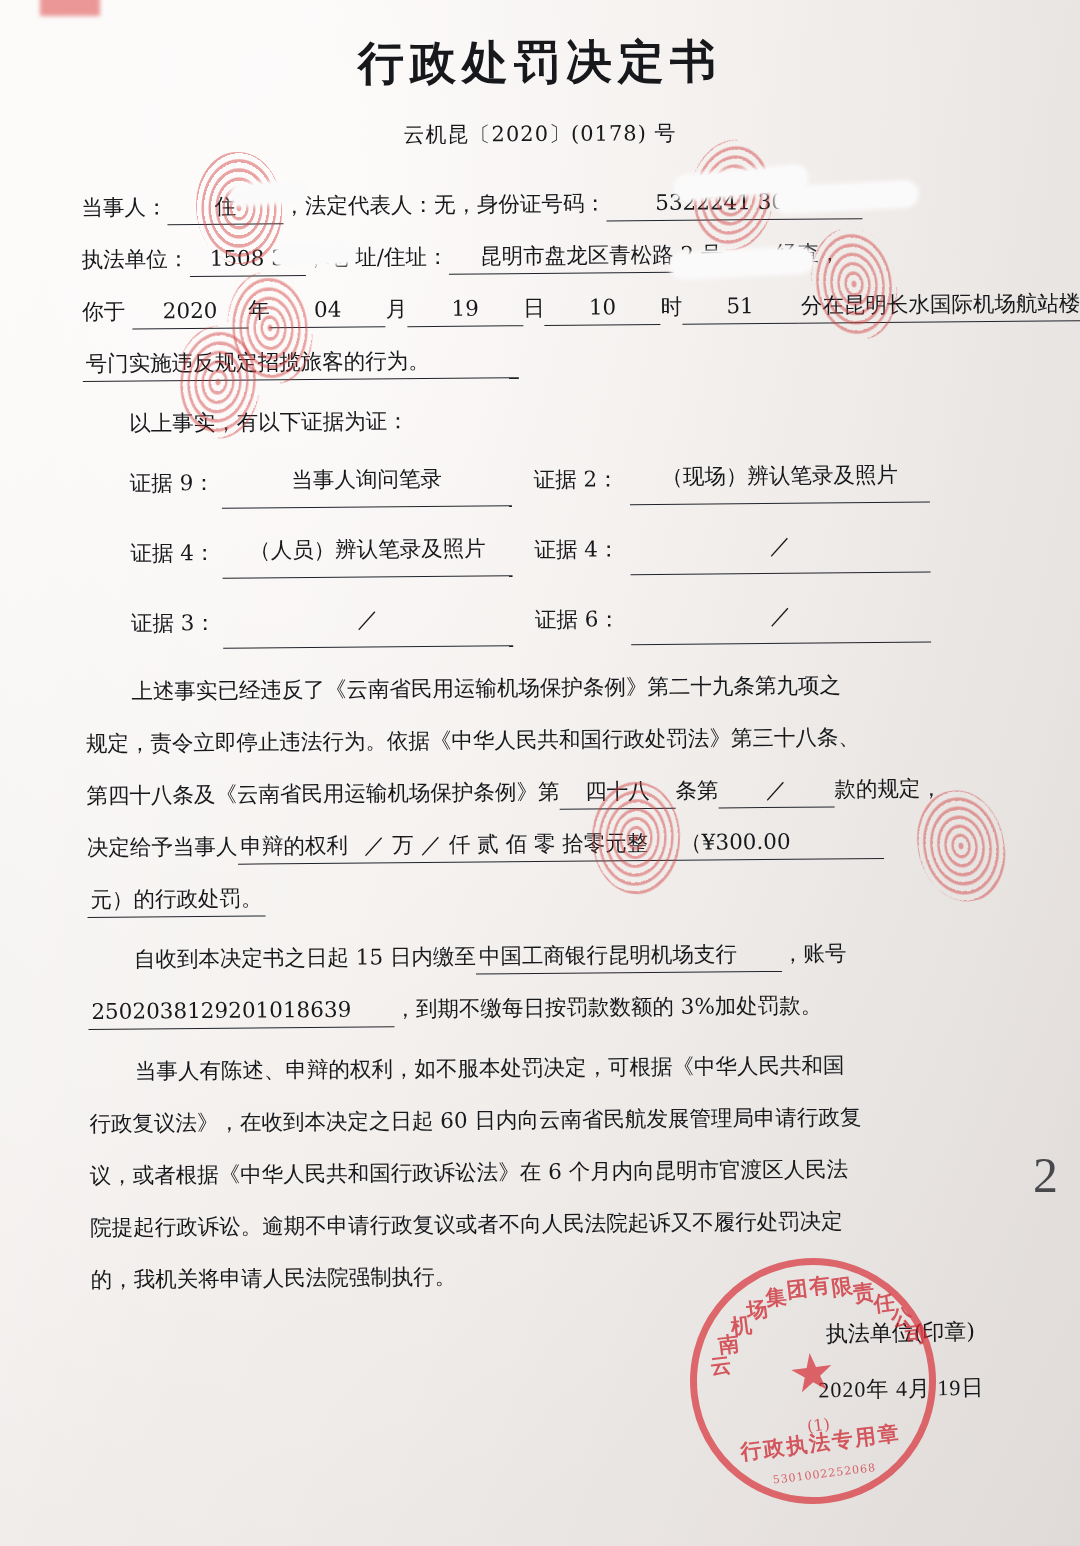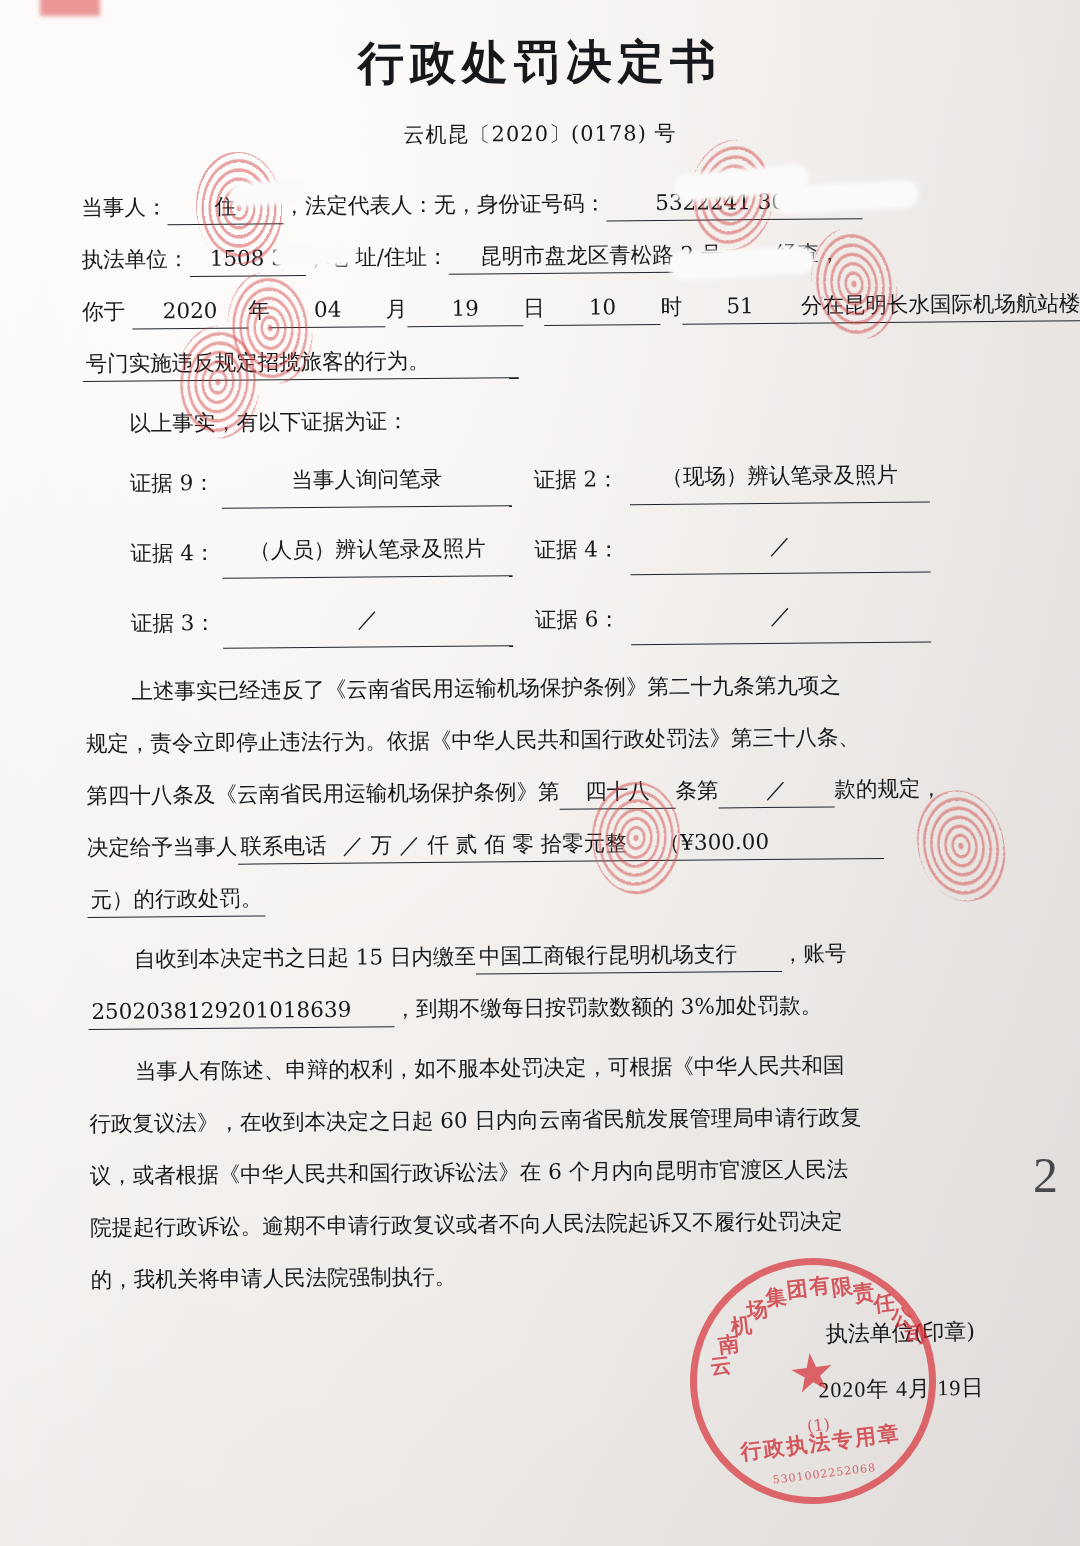--- a/index.html
+++ b/index.html
@@ -226,21 +226,21 @@
     </div>
 
     <div class="ln ind para">上述事实已经违反了《云南省民用运输机场保护条例》第二十九条第九项之</div>
     <div class="ln">规定，责令立即停止违法行为。依据《中华人民共和国行政处罚法》第三十八条、</div>
 
     <div class="ln">
       <span>第四十八条及《云南省民用运输机场保护条例》第</span><span class="u wsmall c">四十八</span><span>条第</span><span class="u wsmall c">／</span><span>款的规定，</span>
     </div>
 
     <div class="ln">
-      <span>决定给予当事人</span><span class="u l" style="min-width:640px"><span>联系电话</span><span class="gap"></span><span>／ 万 ／ 仟 贰 佰 零 拾零元整</span><span class="gap"></span><span class="gap"></span><span>（¥300.00</span></span>
+      <span>决定给予当事人</span><span class="u l" style="min-width:640px"><span>申辩的权利</span><span class="gap"></span><span>／ 万 ／ 仟 贰 佰 零 拾零元整</span><span class="gap"></span><span class="gap"></span><span>（¥300.00</span></span>
     </div>
 
     <div class="ln">
       <span class="u wsmall c">元）的行政处罚。</span>
     </div>
 
     <div class="ln ind para">
       <span>自收到本决定书之日起 15 日内缴至</span><span class="u l" style="min-width:300px">中国工商银行昆明机场支行</span><span>，账号</span>
     </div>
 

